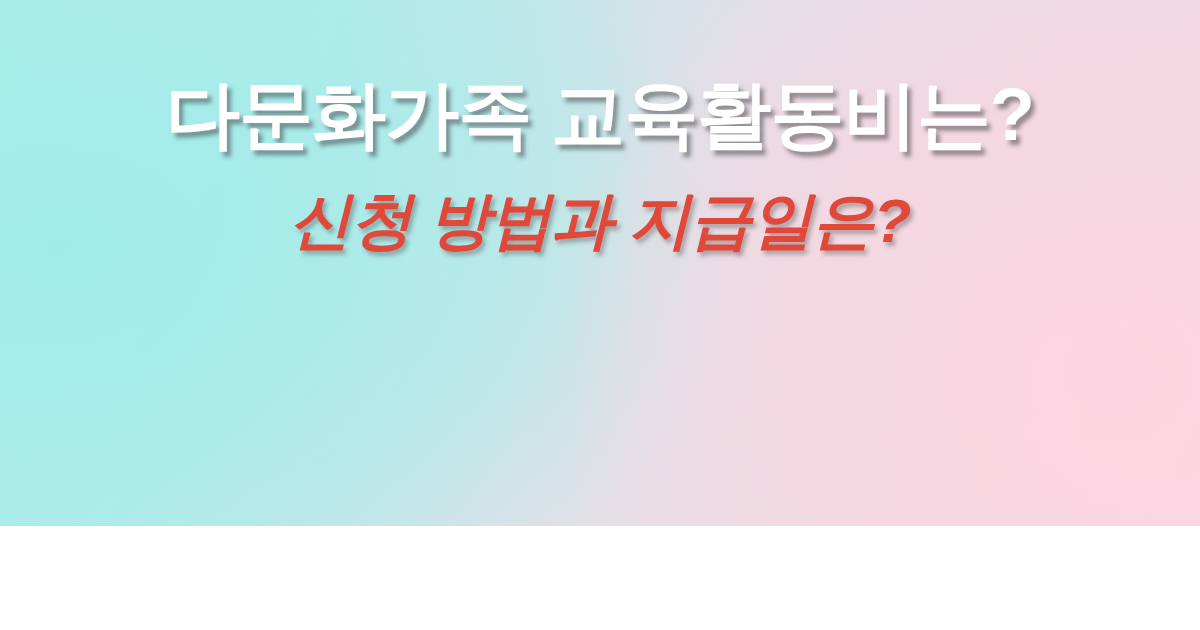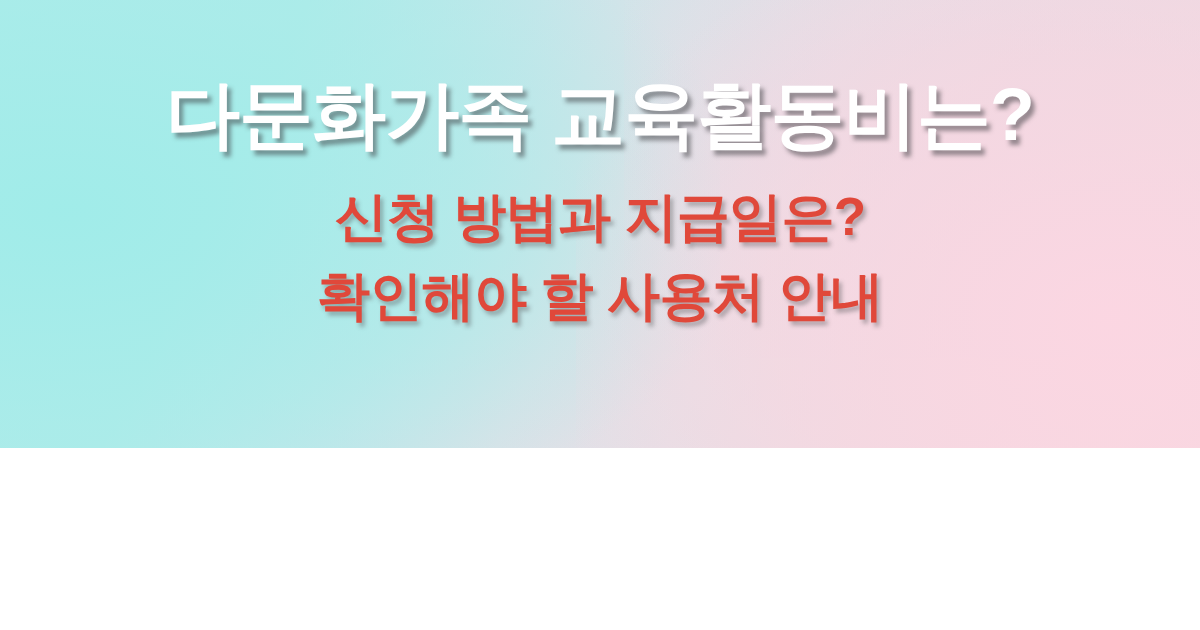--- a/index.html
+++ b/index.html
@@ -5,21 +5,21 @@
 <style>
   html, body {
     margin: 0;
     padding: 0;
     background: #ffffff;
   }
 
   #canvas {
     position: relative;
     width: 1200px;
-    height: 448px;
+    height: 526px;
     overflow: hidden;
     font-family: "Liberation Sans", "DejaVu Sans", sans-serif;
     
     background:
       linear-gradient(115deg,
         #a9ecea 0%,
         #aeebe9 22%,
         #c6e6ea 38%,
         #dbe2e8 50%,
         #e6dfe6 62%,
@@ -94,24 +94,25 @@
   }
 
   .line-2 {
     font-size: 74px;
     color: #0c0c0c;
     text-shadow: 4px 5px 4px rgba(62,62,66,0.48);
     margin-bottom: 42px;
   }
 
   .line-3 {
-    font-size: 53px;
+    font-size: 62px;
     color: #e0483a;
     text-shadow: 3px 4px 4px rgba(80,80,84,0.42);
-    margin-bottom: 26px;
+    margin-bottom: 20px;
+    font-style: italic;
   }
 
   .line-4 {
     font-size: 53px;
     color: #e0483a;
     text-shadow: 3px 4px 4px rgba(80,80,84,0.42);
   }
 </style>
 </head>
 <body>
@@ -122,16 +123,15 @@
   <div id="tint-lav"></div>
   <div id="tint-pink"></div>
 
   <div id="text-stack">
 
     <div class="headline line-1">다문화가족 교육활동비는?</div>
 
 
     <div class="headline line-3">신청 방법과 지급일은?</div>
 
-    <div class="headline line-4">확인해야 할 사용처 안내</div>
 
   </div>
 </div>
 
 </body></html>

